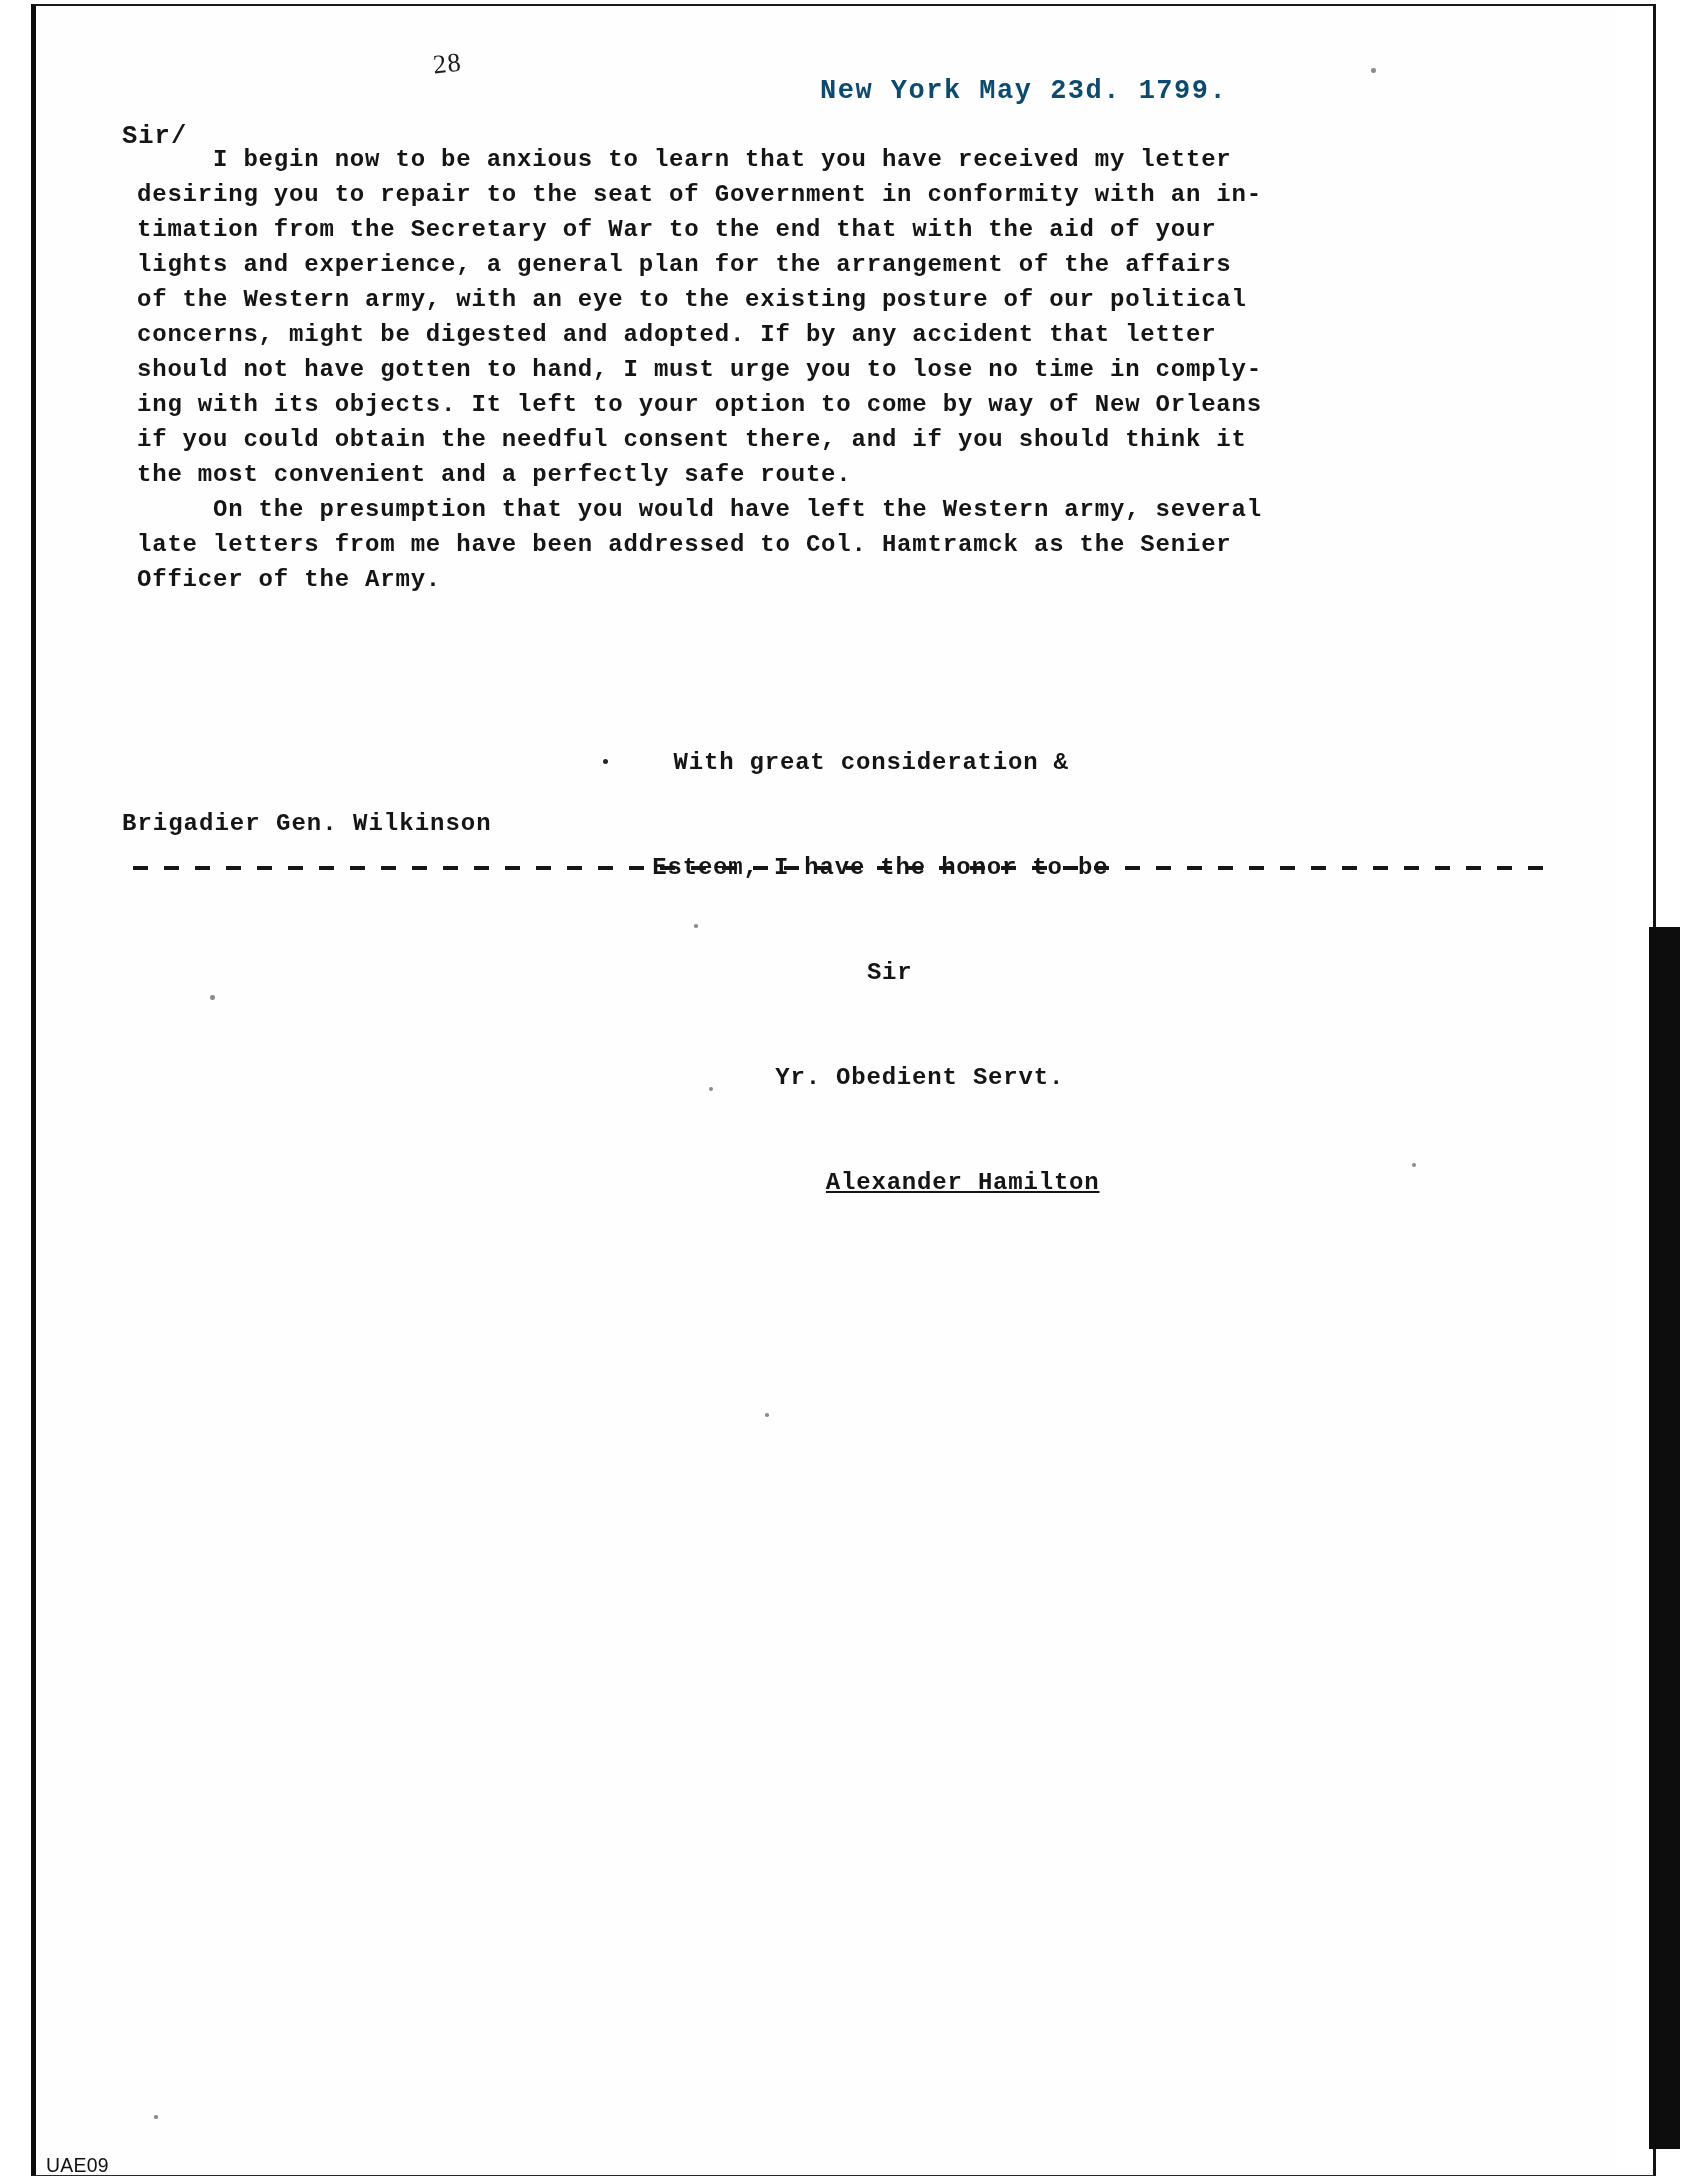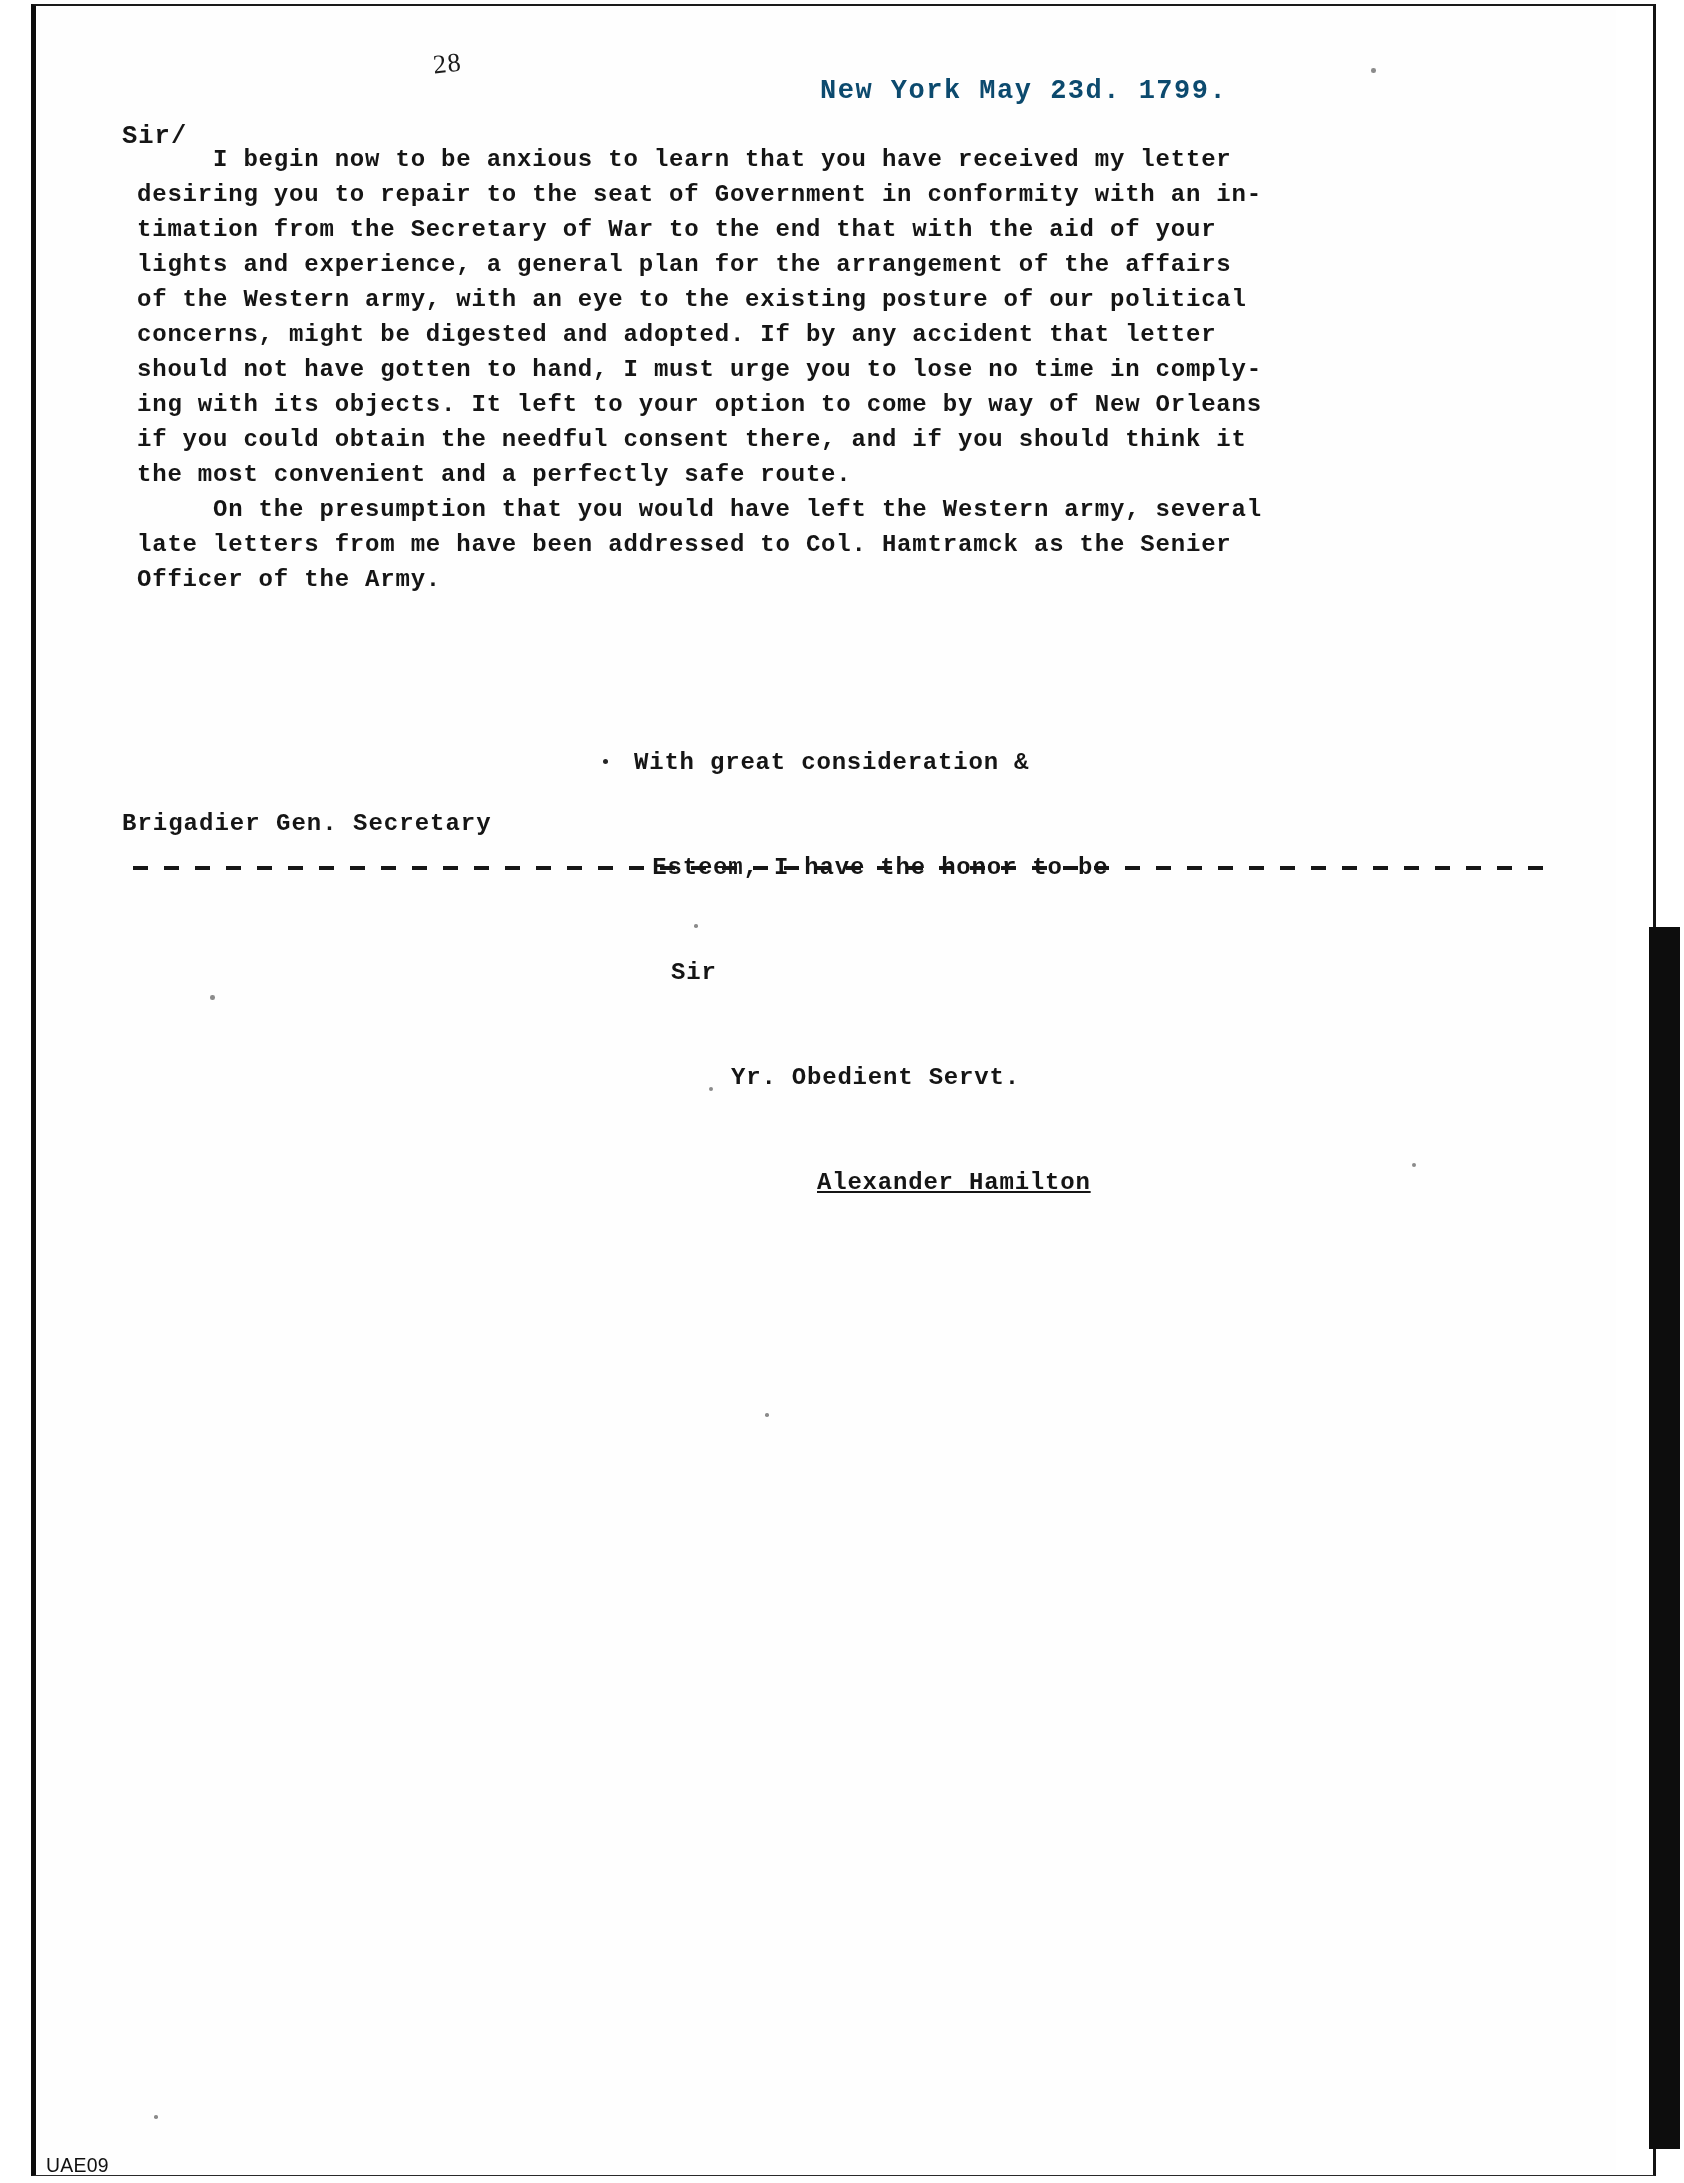--- a/index.html
+++ b/index.html
@@ -99,20 +99,21 @@
   .closing {
     position: absolute;
     left: 634px;
     top: 675px;
     font-size: 24px;
     line-height: 35px;
     letter-spacing: 0.8px;
     color: #151515;
     font-weight: 700;
     white-space: pre;
+    text-align: center;
   }
   .closing .ind1 { display: block; padding-left: 0px; }
   .closing .ind2 { display: block; padding-left: 18.3px; }
   .closing .ind3 { display: block; padding-left: 37px; }
   .closing .ind4 { display: block; padding-left: 97px; }
   .closing .ind5 { display: block; padding-left: 183px; text-decoration: underline; }
 
   .addressee {
     position: absolute;
     left: 122px;
@@ -220,21 +221,21 @@
   <div class="mid-dot"></div>
 
   <div class="closing">
     <span class="ind1">With great consideration &amp;</span>
     <span class="ind2">Esteem, I have the honor to be</span>
     <span class="ind3">Sir</span>
     <span class="ind4">Yr. Obedient Servt.</span>
     <span class="ind5">Alexander Hamilton</span>
   </div>
 
-  <div class="addressee">Brigadier Gen. Secretary</div>
+  <div class="addressee">Brigadier Gen. Wilkinson</div>
 
   <div class="dashed-rule"></div>
 
   <div class="rights-strip"></div>
   <div class="rights-code-top">Papers of the War Department 1784 - 1800.  For research and instructional use only.  See Permissions Guide.   UAE09</div>
 
   <div class="footer-code">UAE09</div>
 
 </div>
 

